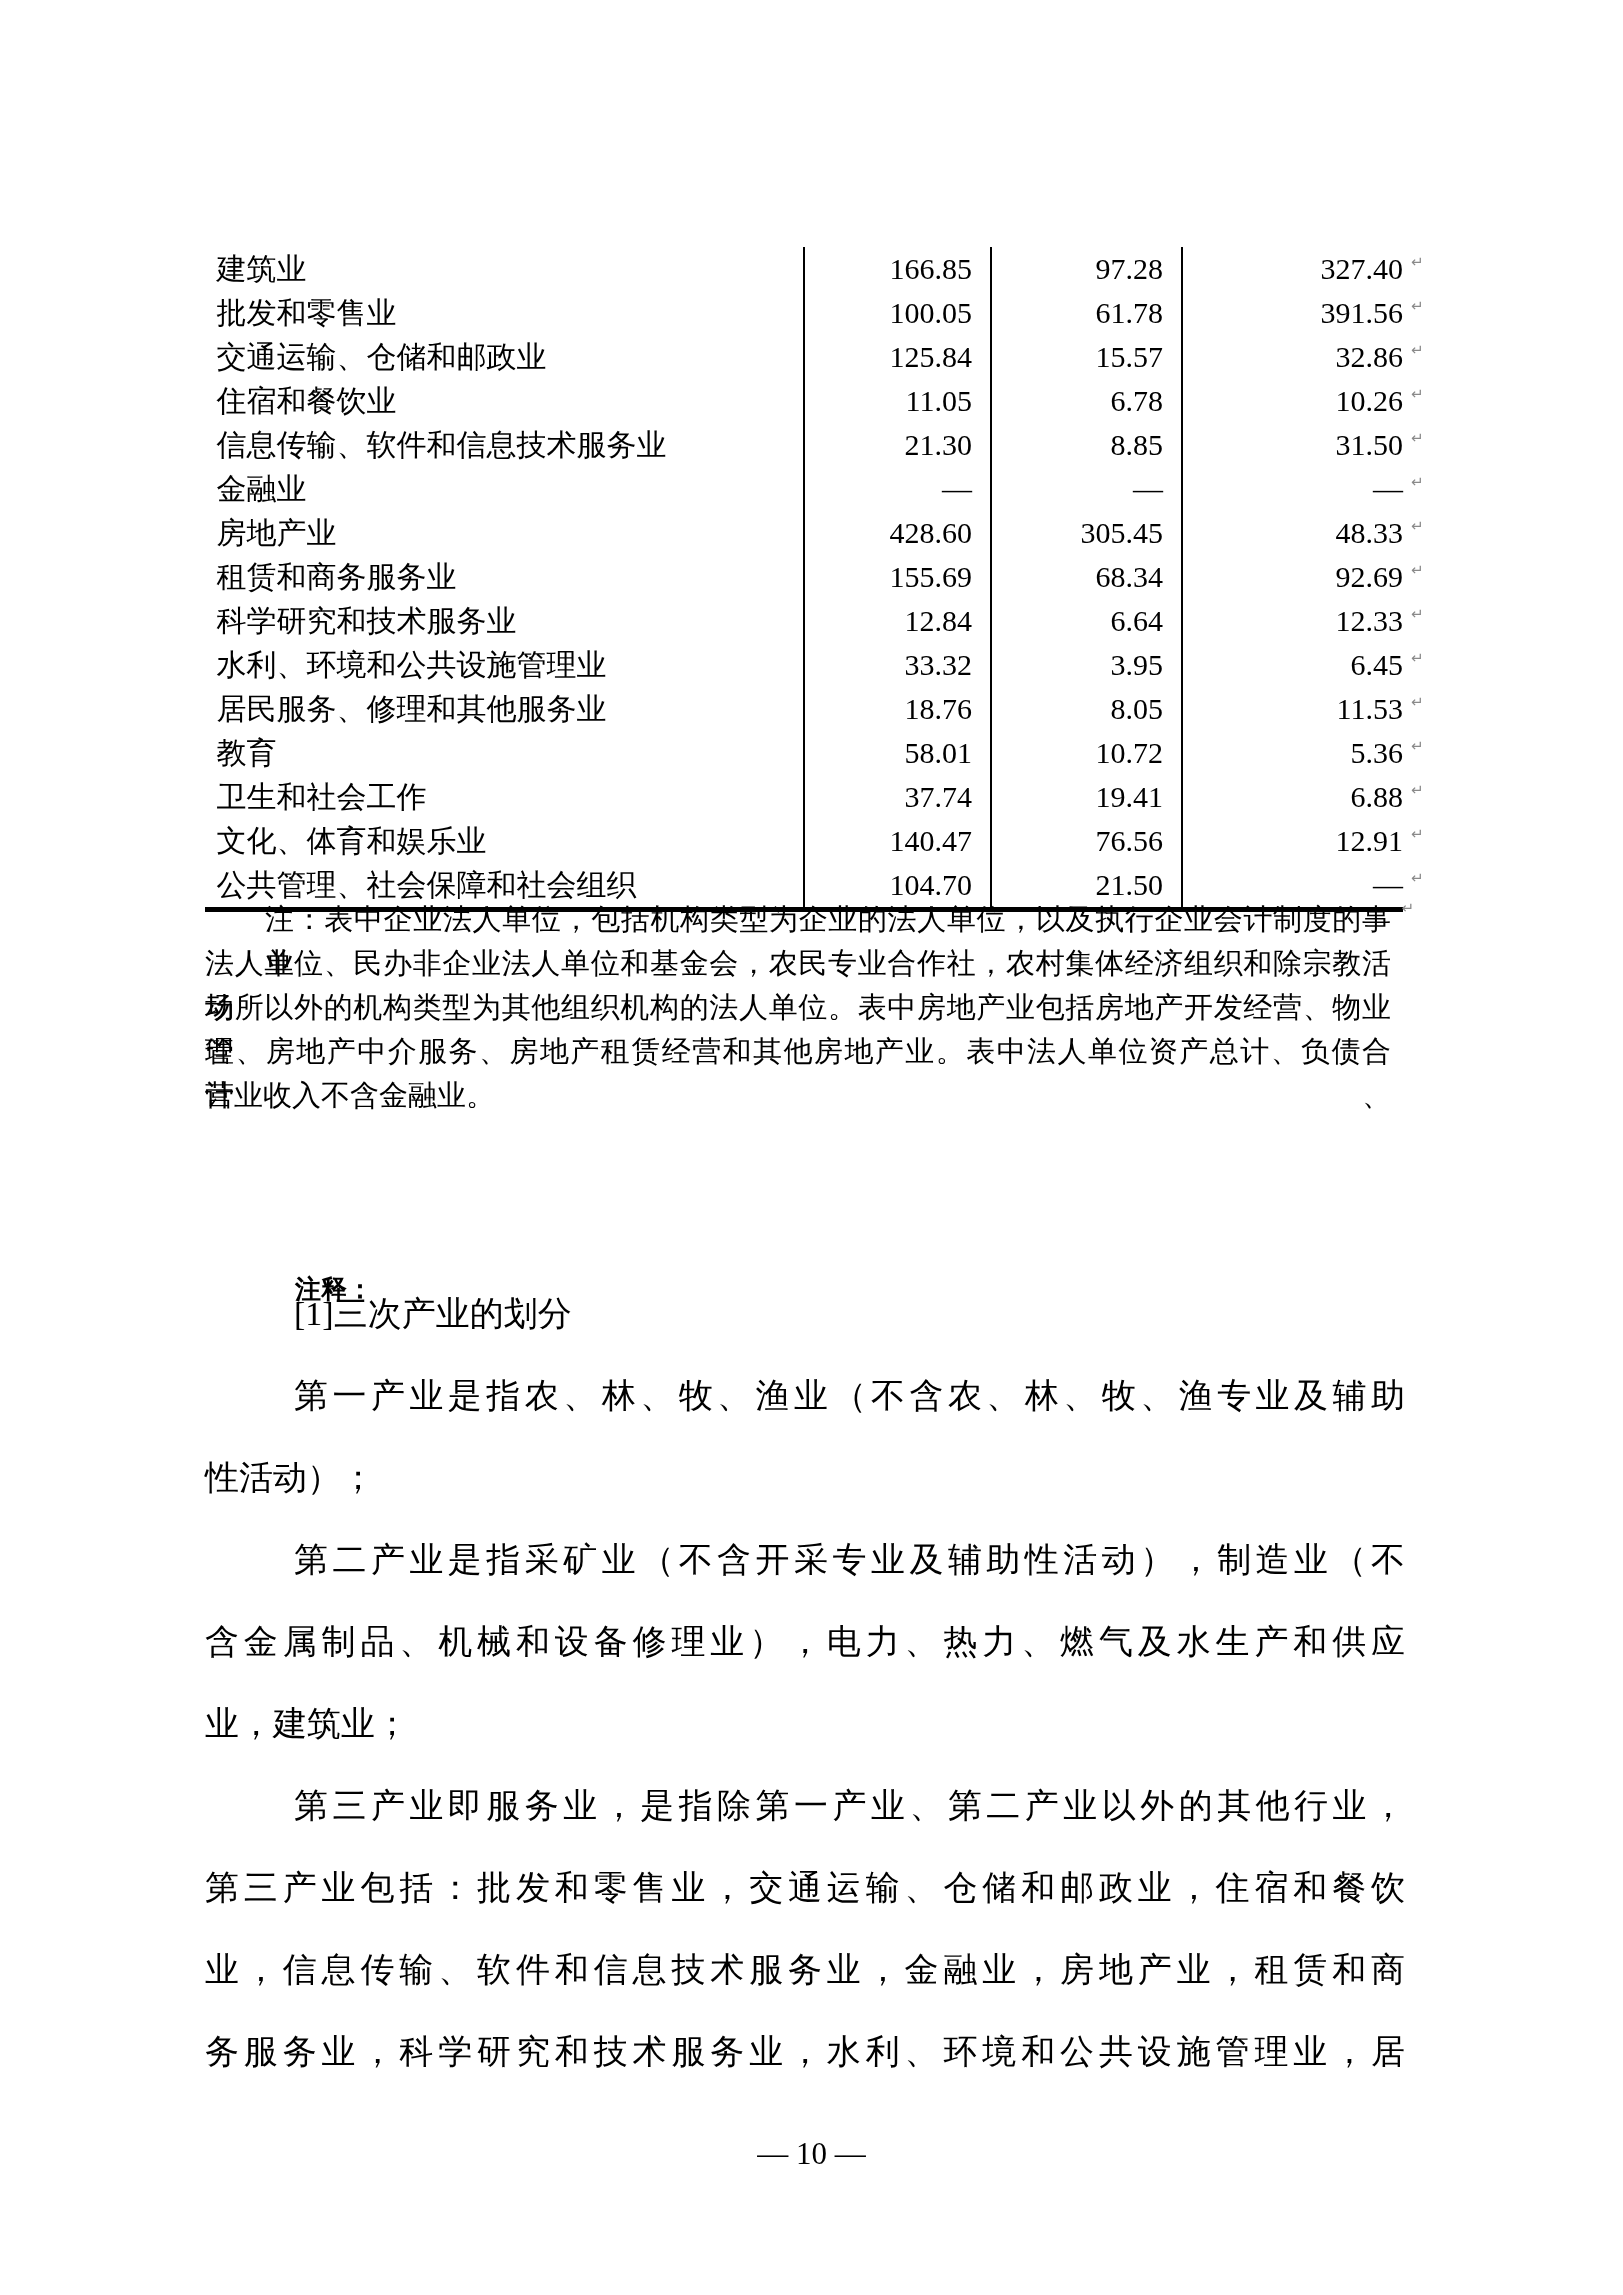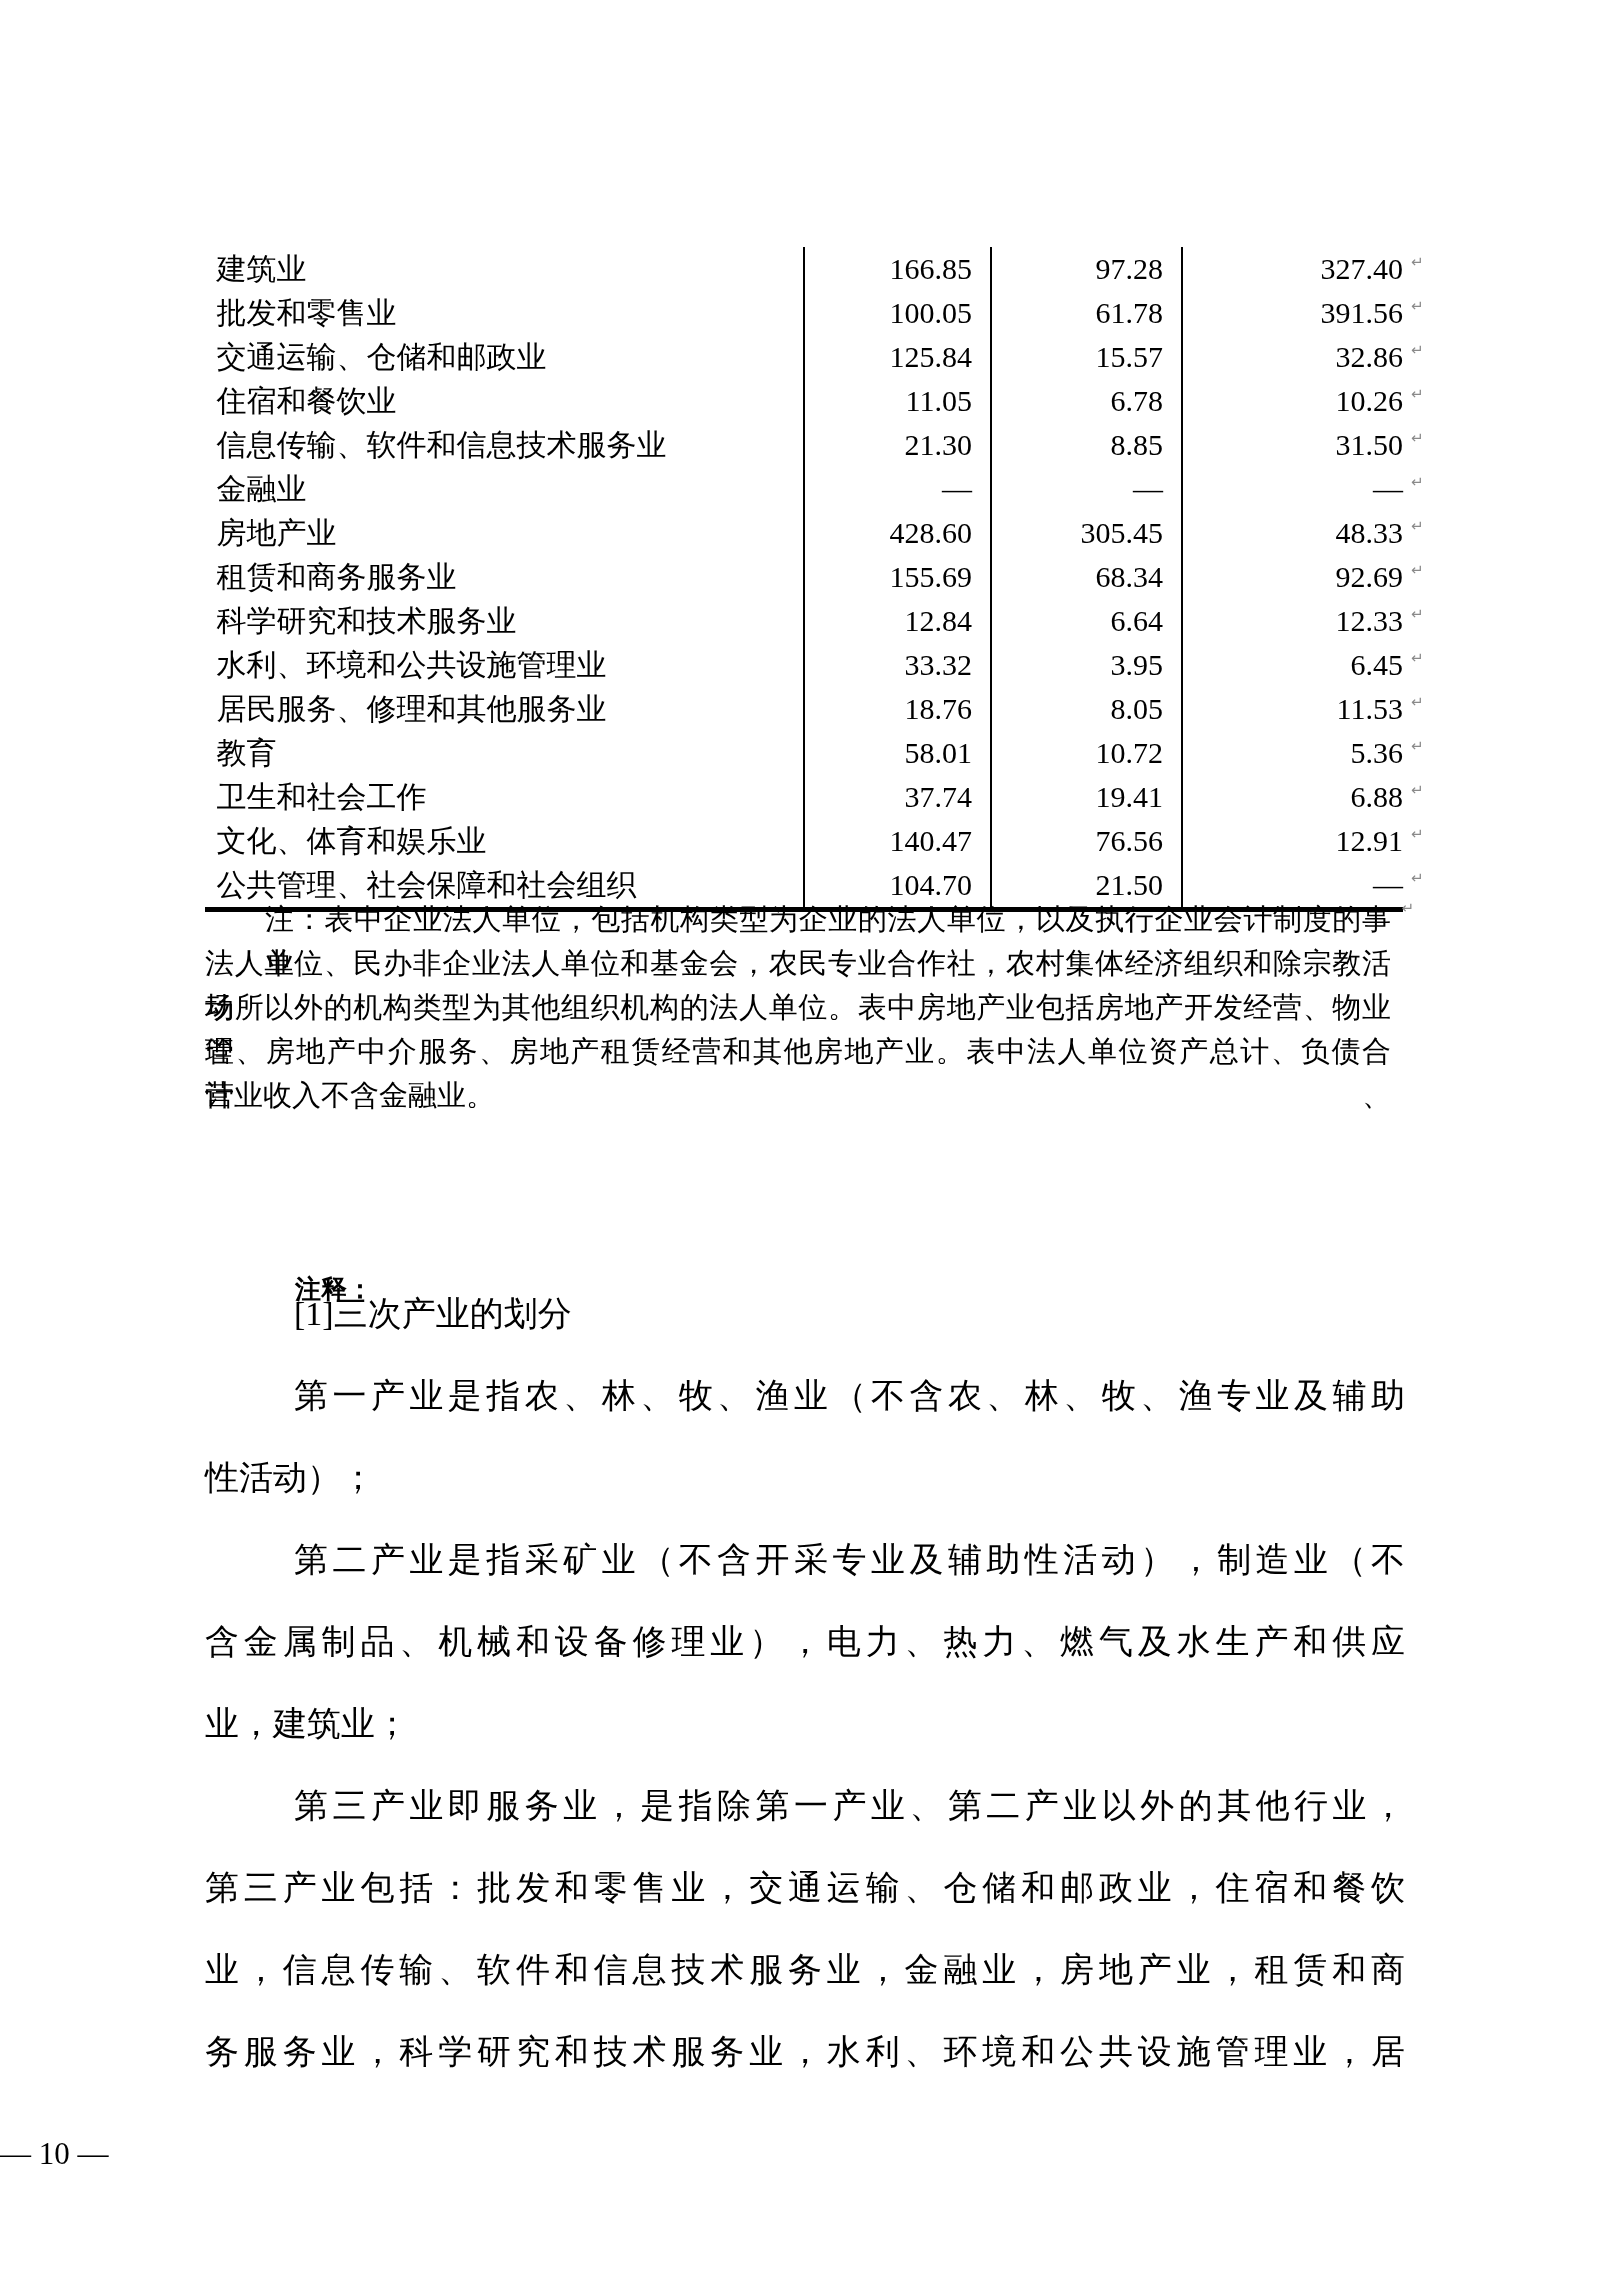--- a/index.html
+++ b/index.html
@@ -26,21 +26,21 @@
 
   
   .ann-heading{position:absolute;left:295px;top:1265px;font-size:26px;font-weight:bold;
        font-family:"Liberation Sans","DejaVu Sans",sans-serif;line-height:48px;}
   .ann{position:absolute;left:205px;top:1276px;width:1200px;}
   .aline{font-size:34px;height:82px;line-height:75px;white-space:nowrap;}
   .aline.jl{white-space:normal;text-align:justify;text-align-last:justify;}
   .aline.ind{padding-left:89px;}
 
   
-  .pageno{position:absolute;left:0;top:2137px;width:1623px;text-align:left;
+  .pageno{position:absolute;left:0;top:2137px;width:1623px;text-align:center;
        font-size:31px;line-height:34px;}
 </style>
 </head>
 <body>
 
 <div class="page">
 
   <div class="tbl">
     <div class="trow">
       <div class="cell cname">建筑业</div>

